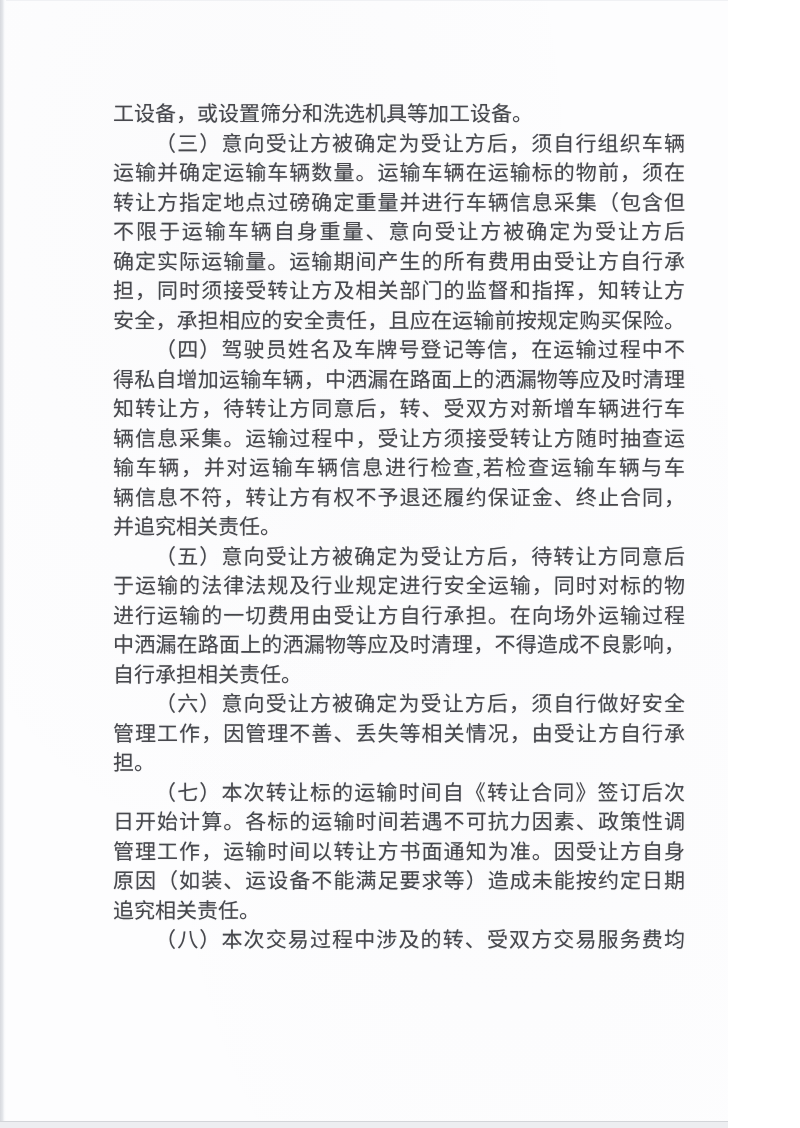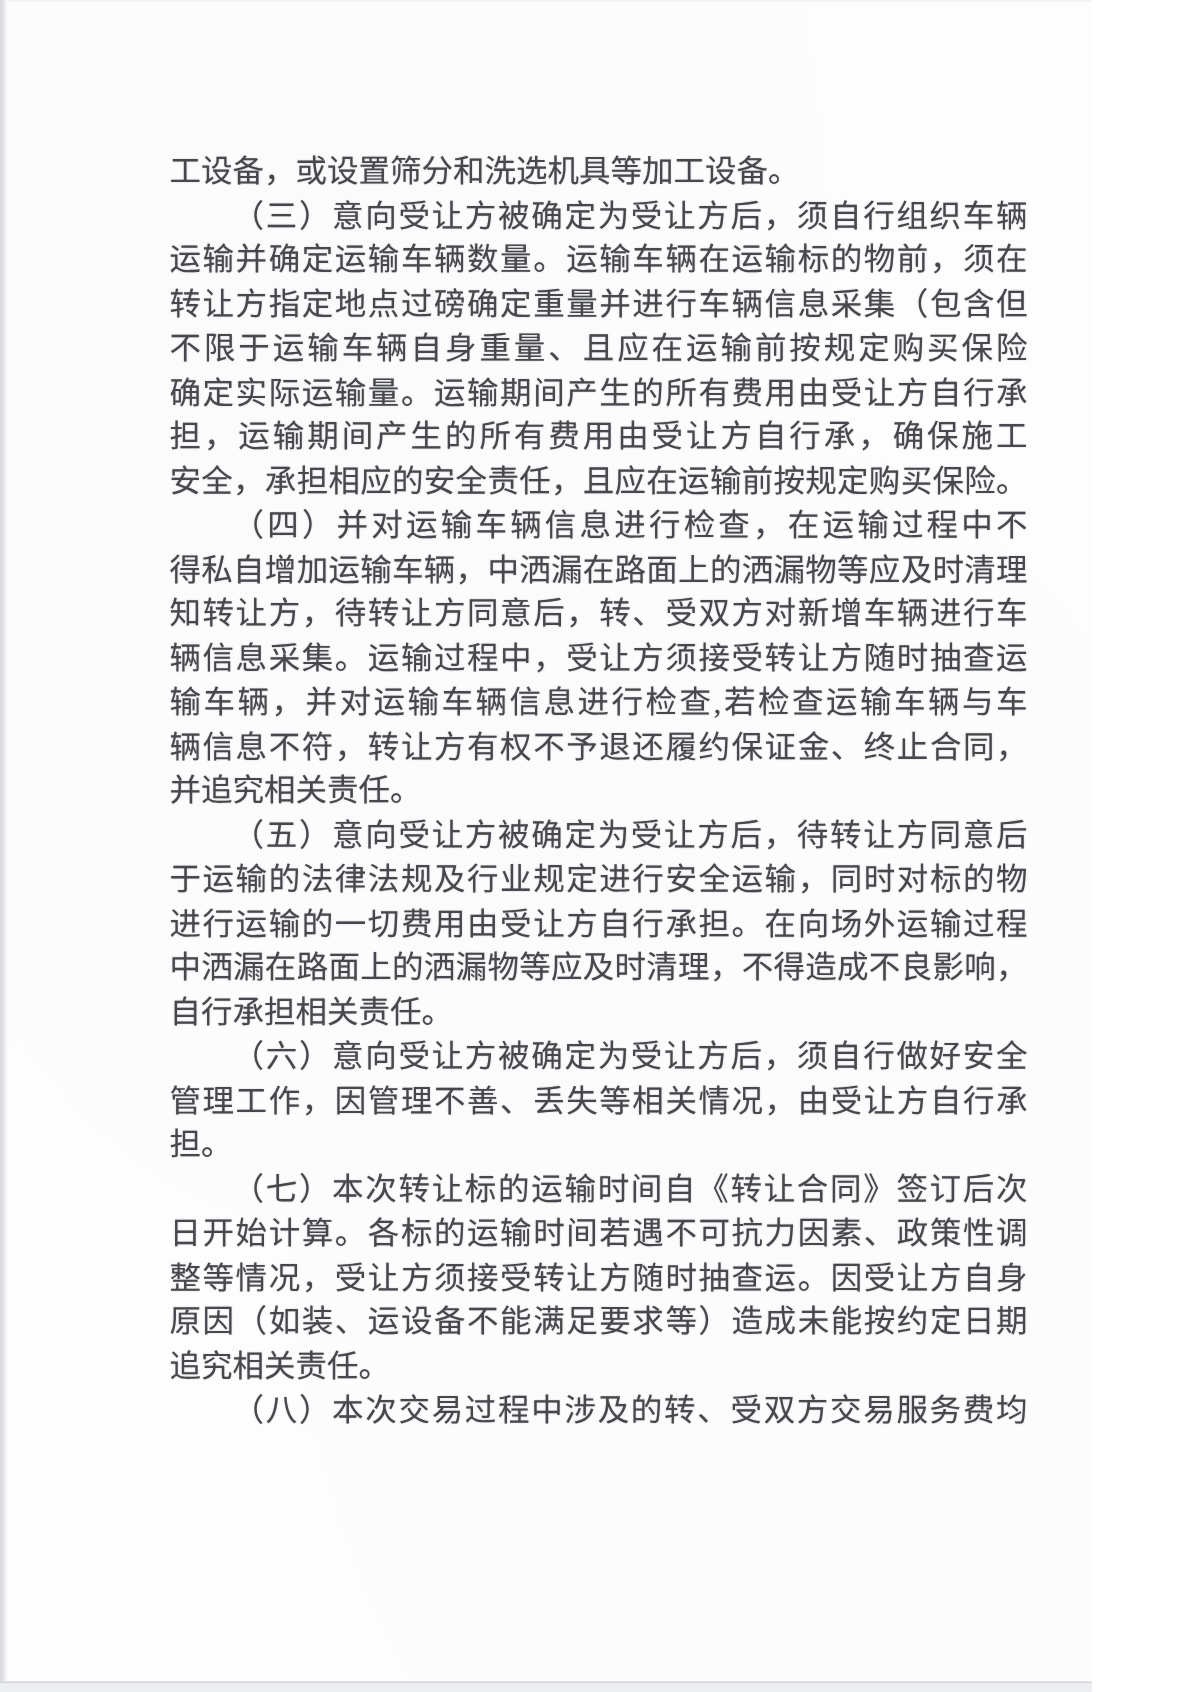--- a/index.html
+++ b/index.html
@@ -84,27 +84,27 @@
   <div class="edge-bottom"></div>
 
   <div class="doc">
       <div class="paragraph">
         <div class="line">工设备，或设置筛分和洗选机具等加工设备。</div>
       </div>
       <div class="paragraph">
         <div class="line fill indent">（三）意向受让方被确定为受让方后，须自行组织车辆</div>
         <div class="line fill">运输并确定运输车辆数量。运输车辆在运输标的物前，须在</div>
         <div class="line fill">转让方指定地点过磅确定重量并进行车辆信息采集（包含但</div>
-        <div class="line fill">不限于运输车辆自身重量、且应在运输前按规定购买保险</div>
+        <div class="line fill">不限于运输车辆自身重量、意向受让方被确定为受让方后</div>
         <div class="line fill">确定实际运输量。运输期间产生的所有费用由受让方自行承</div>
-        <div class="line fill">担，运输期间产生的所有费用由受让方自行承，确保施工</div>
+        <div class="line fill">担，同时须接受转让方及相关部门的监督和指挥，知转让方</div>
         <div class="line fill">安全，承担相应的安全责任，且应在运输前按规定购买保险。</div>
       </div>
       <div class="paragraph">
-        <div class="line fill indent">（四）并对运输车辆信息进行检查，在运输过程中不</div>
+        <div class="line fill indent">（四）驾驶员姓名及车牌号登记等信，在运输过程中不</div>
         <div class="line fill">得私自增加运输车辆，中洒漏在路面上的洒漏物等应及时清理</div>
         <div class="line fill">知转让方，待转让方同意后，转、受双方对新增车辆进行车</div>
         <div class="line fill">辆信息采集。运输过程中，受让方须接受转让方随时抽查运</div>
         <div class="line fill">输车辆，并对运输车辆信息进行检查,若检查运输车辆与车</div>
         <div class="line fill">辆信息不符，转让方有权不予退还履约保证金、终止合同，</div>
         <div class="line">并追究相关责任。</div>
       </div>
       <div class="paragraph">
         <div class="line fill indent">（五）意向受让方被确定为受让方后，待转让方同意后</div>
         <div class="line fill">于运输的法律法规及行业规定进行安全运输，同时对标的物</div>
@@ -113,21 +113,21 @@
         <div class="line">自行承担相关责任。</div>
       </div>
       <div class="paragraph">
         <div class="line fill indent">（六）意向受让方被确定为受让方后，须自行做好安全</div>
         <div class="line fill">管理工作，因管理不善、丢失等相关情况，由受让方自行承</div>
         <div class="line">担。</div>
       </div>
       <div class="paragraph">
         <div class="line fill indent">（七）本次转让标的运输时间自《转让合同》签订后次</div>
         <div class="line fill">日开始计算。各标的运输时间若遇不可抗力因素、政策性调</div>
-        <div class="line fill">整等情况，受让方须接受转让方随时抽查运。因受让方自身</div>
+        <div class="line fill">管理工作，运输时间以转让方书面通知为准。因受让方自身</div>
         <div class="line fill">原因（如装、运设备不能满足要求等）造成未能按约定日期</div>
         <div class="line">追究相关责任。</div>
       </div>
       <div class="paragraph">
         <div class="line fill indent">（八）本次交易过程中涉及的转、受双方交易服务费均</div>
       </div>
     </div>
 </div>
 
 </body></html>

